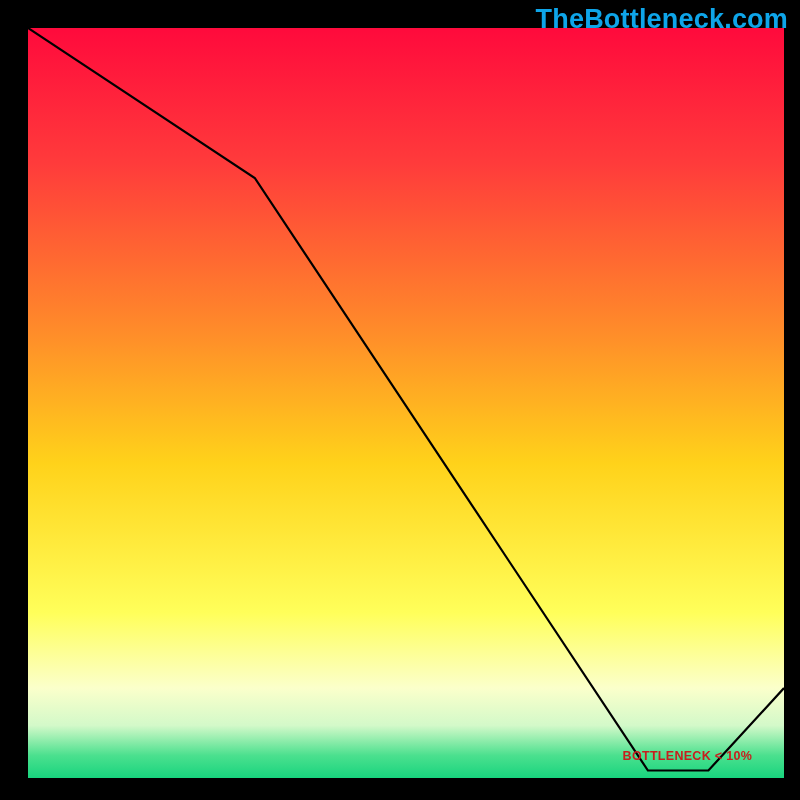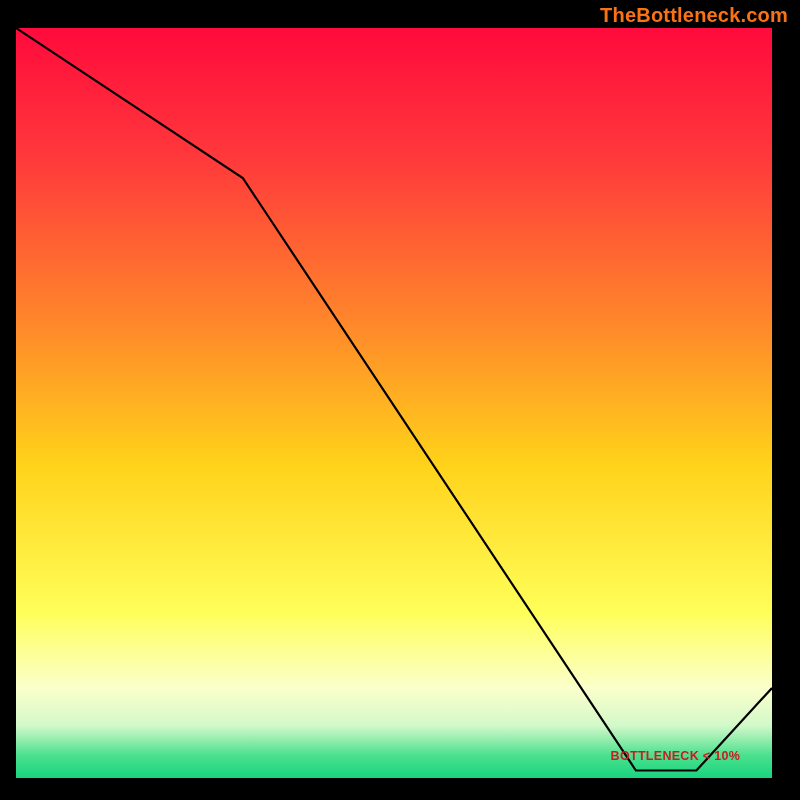--- a/index.html
+++ b/index.html
@@ -14,28 +14,28 @@
   .frame {
     position: relative;
     width: 800px;
     height: 800px;
     background: #000000;
   }
   .attribution {
     position: absolute;
     top: 4px;
     right: 12px;
-    color: #f97316;
-    font-size: 20px;
+    color: #0ea5e9;
+    font-size: 27px;
     font-weight: 600;
     letter-spacing: 0.2px;
   }
   .plot-area {
     position: absolute;
-    left: 16px;
+    left: 28px;
     top: 28px;
     width: 756px;
     height: 750px;
     overflow: hidden;
     text-align: right;
   }
   svg {
     display: block;
   }
   .series-path {

